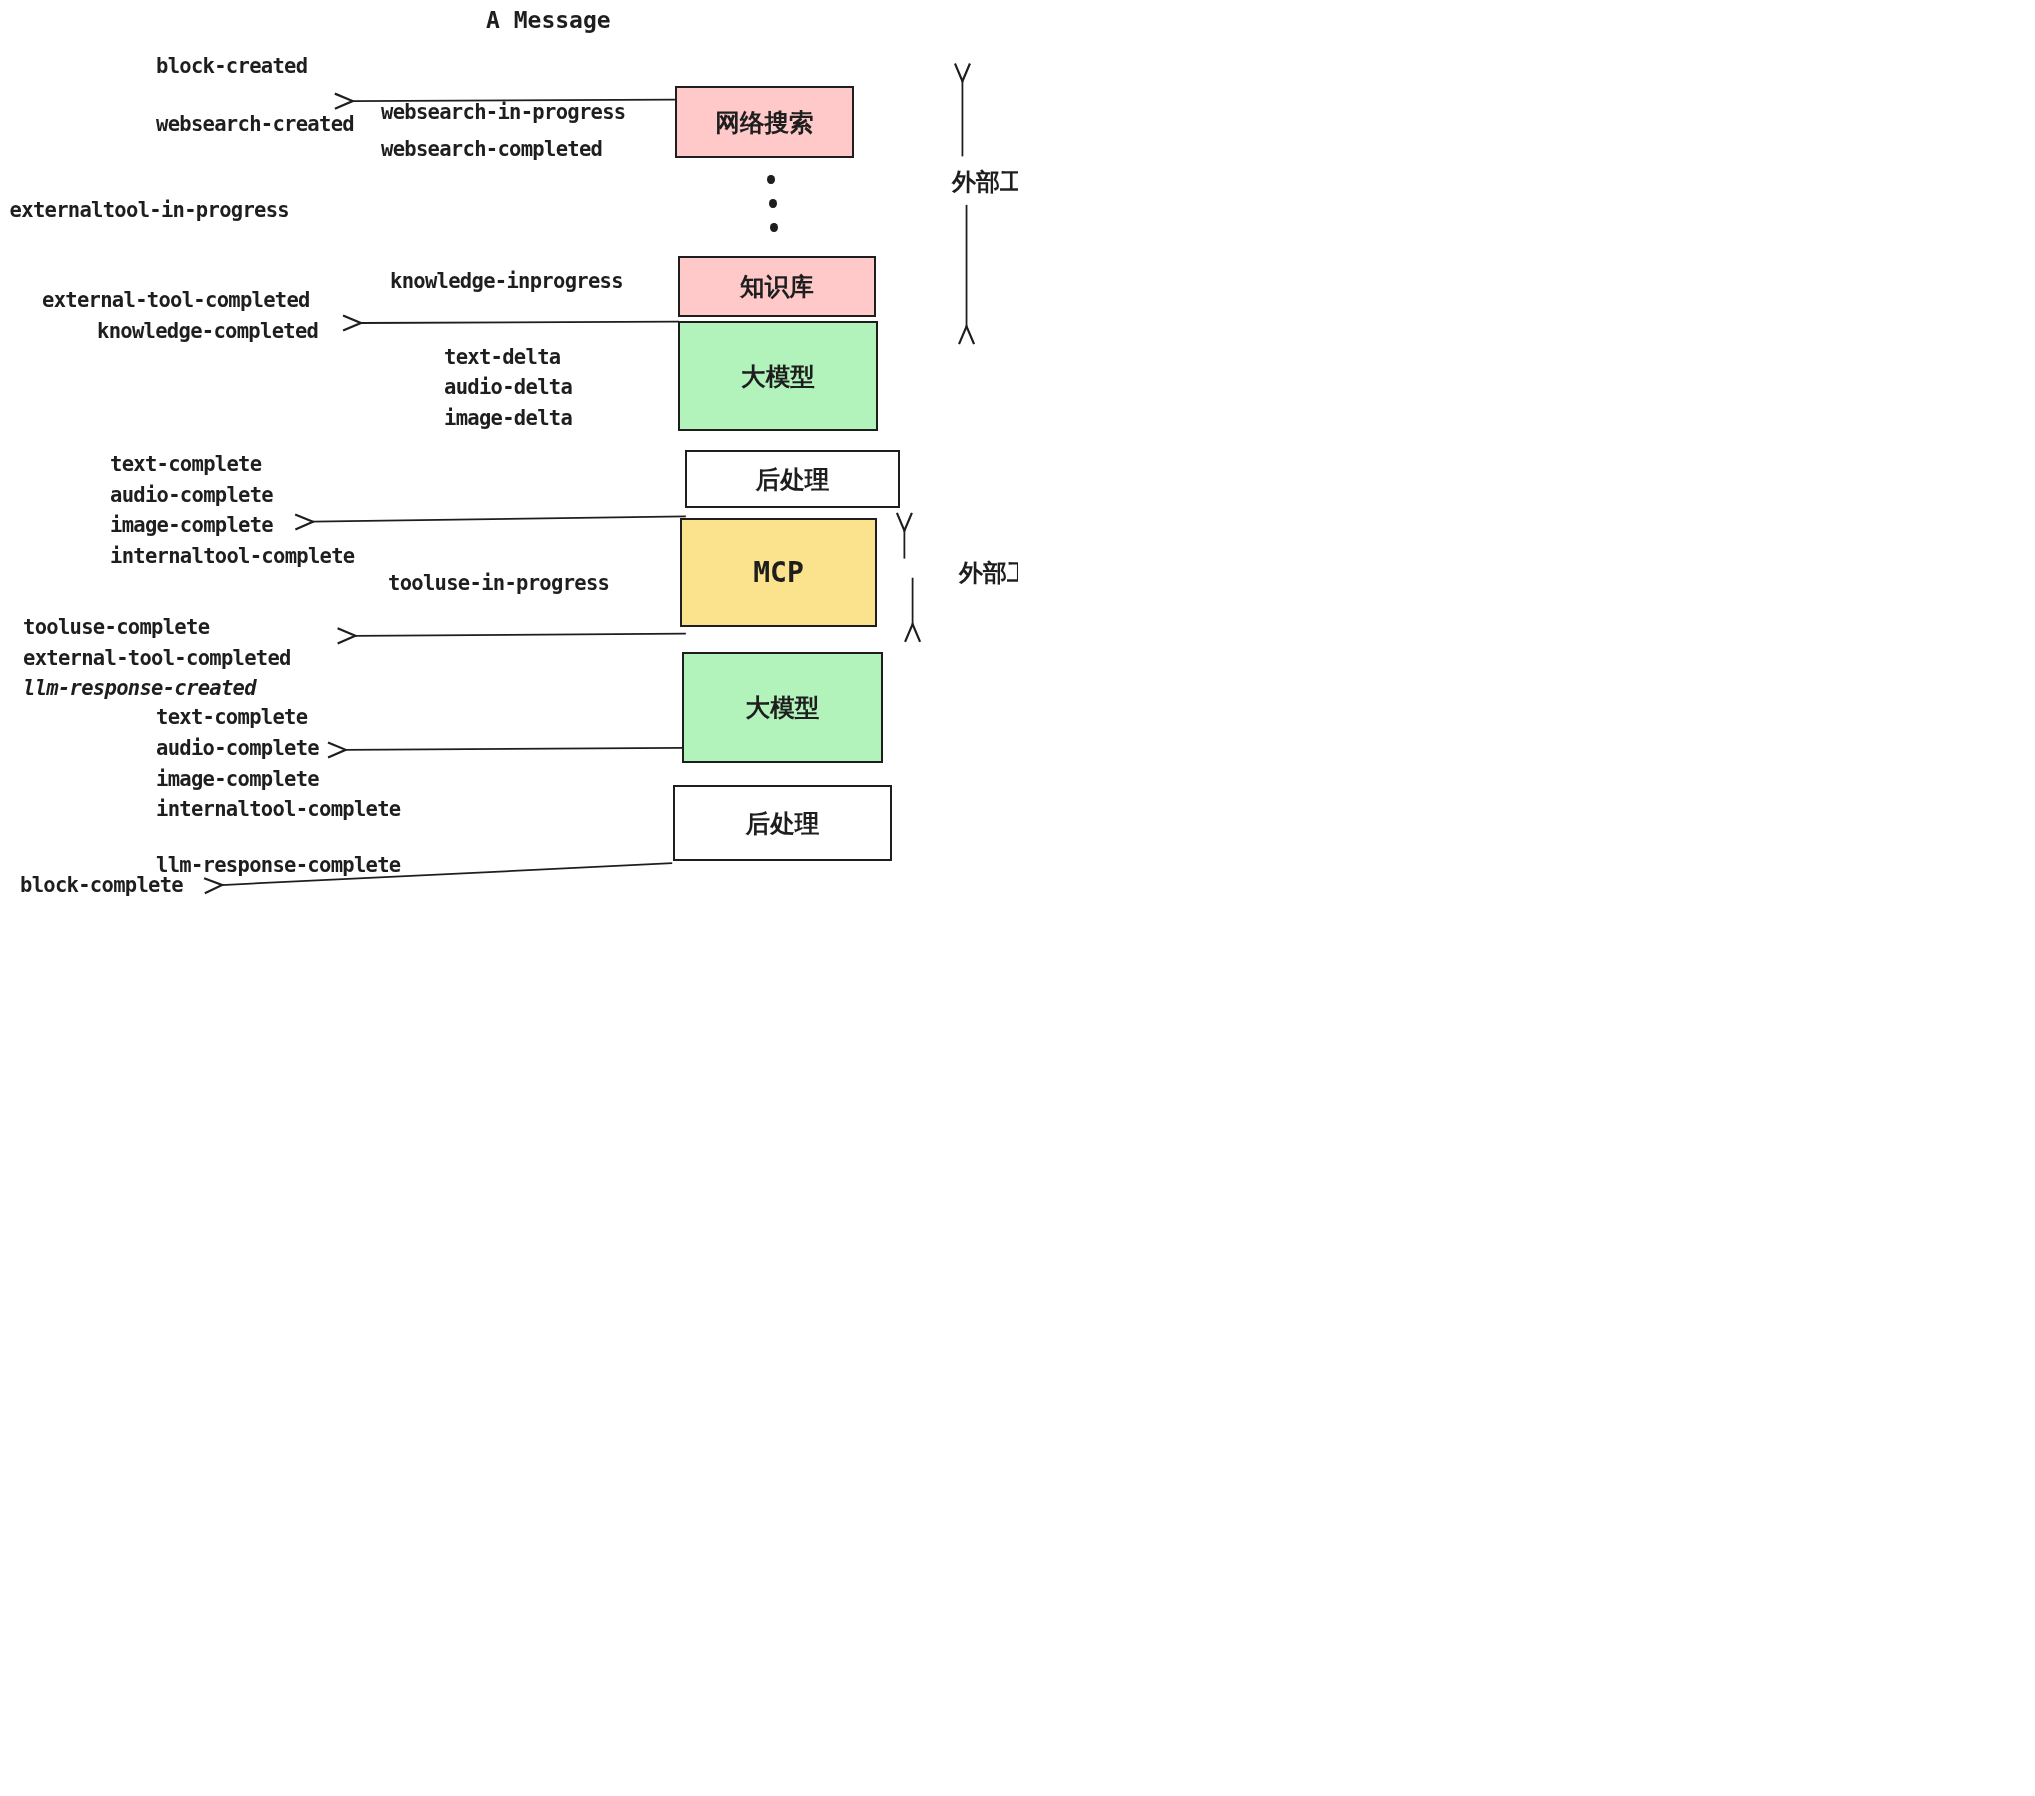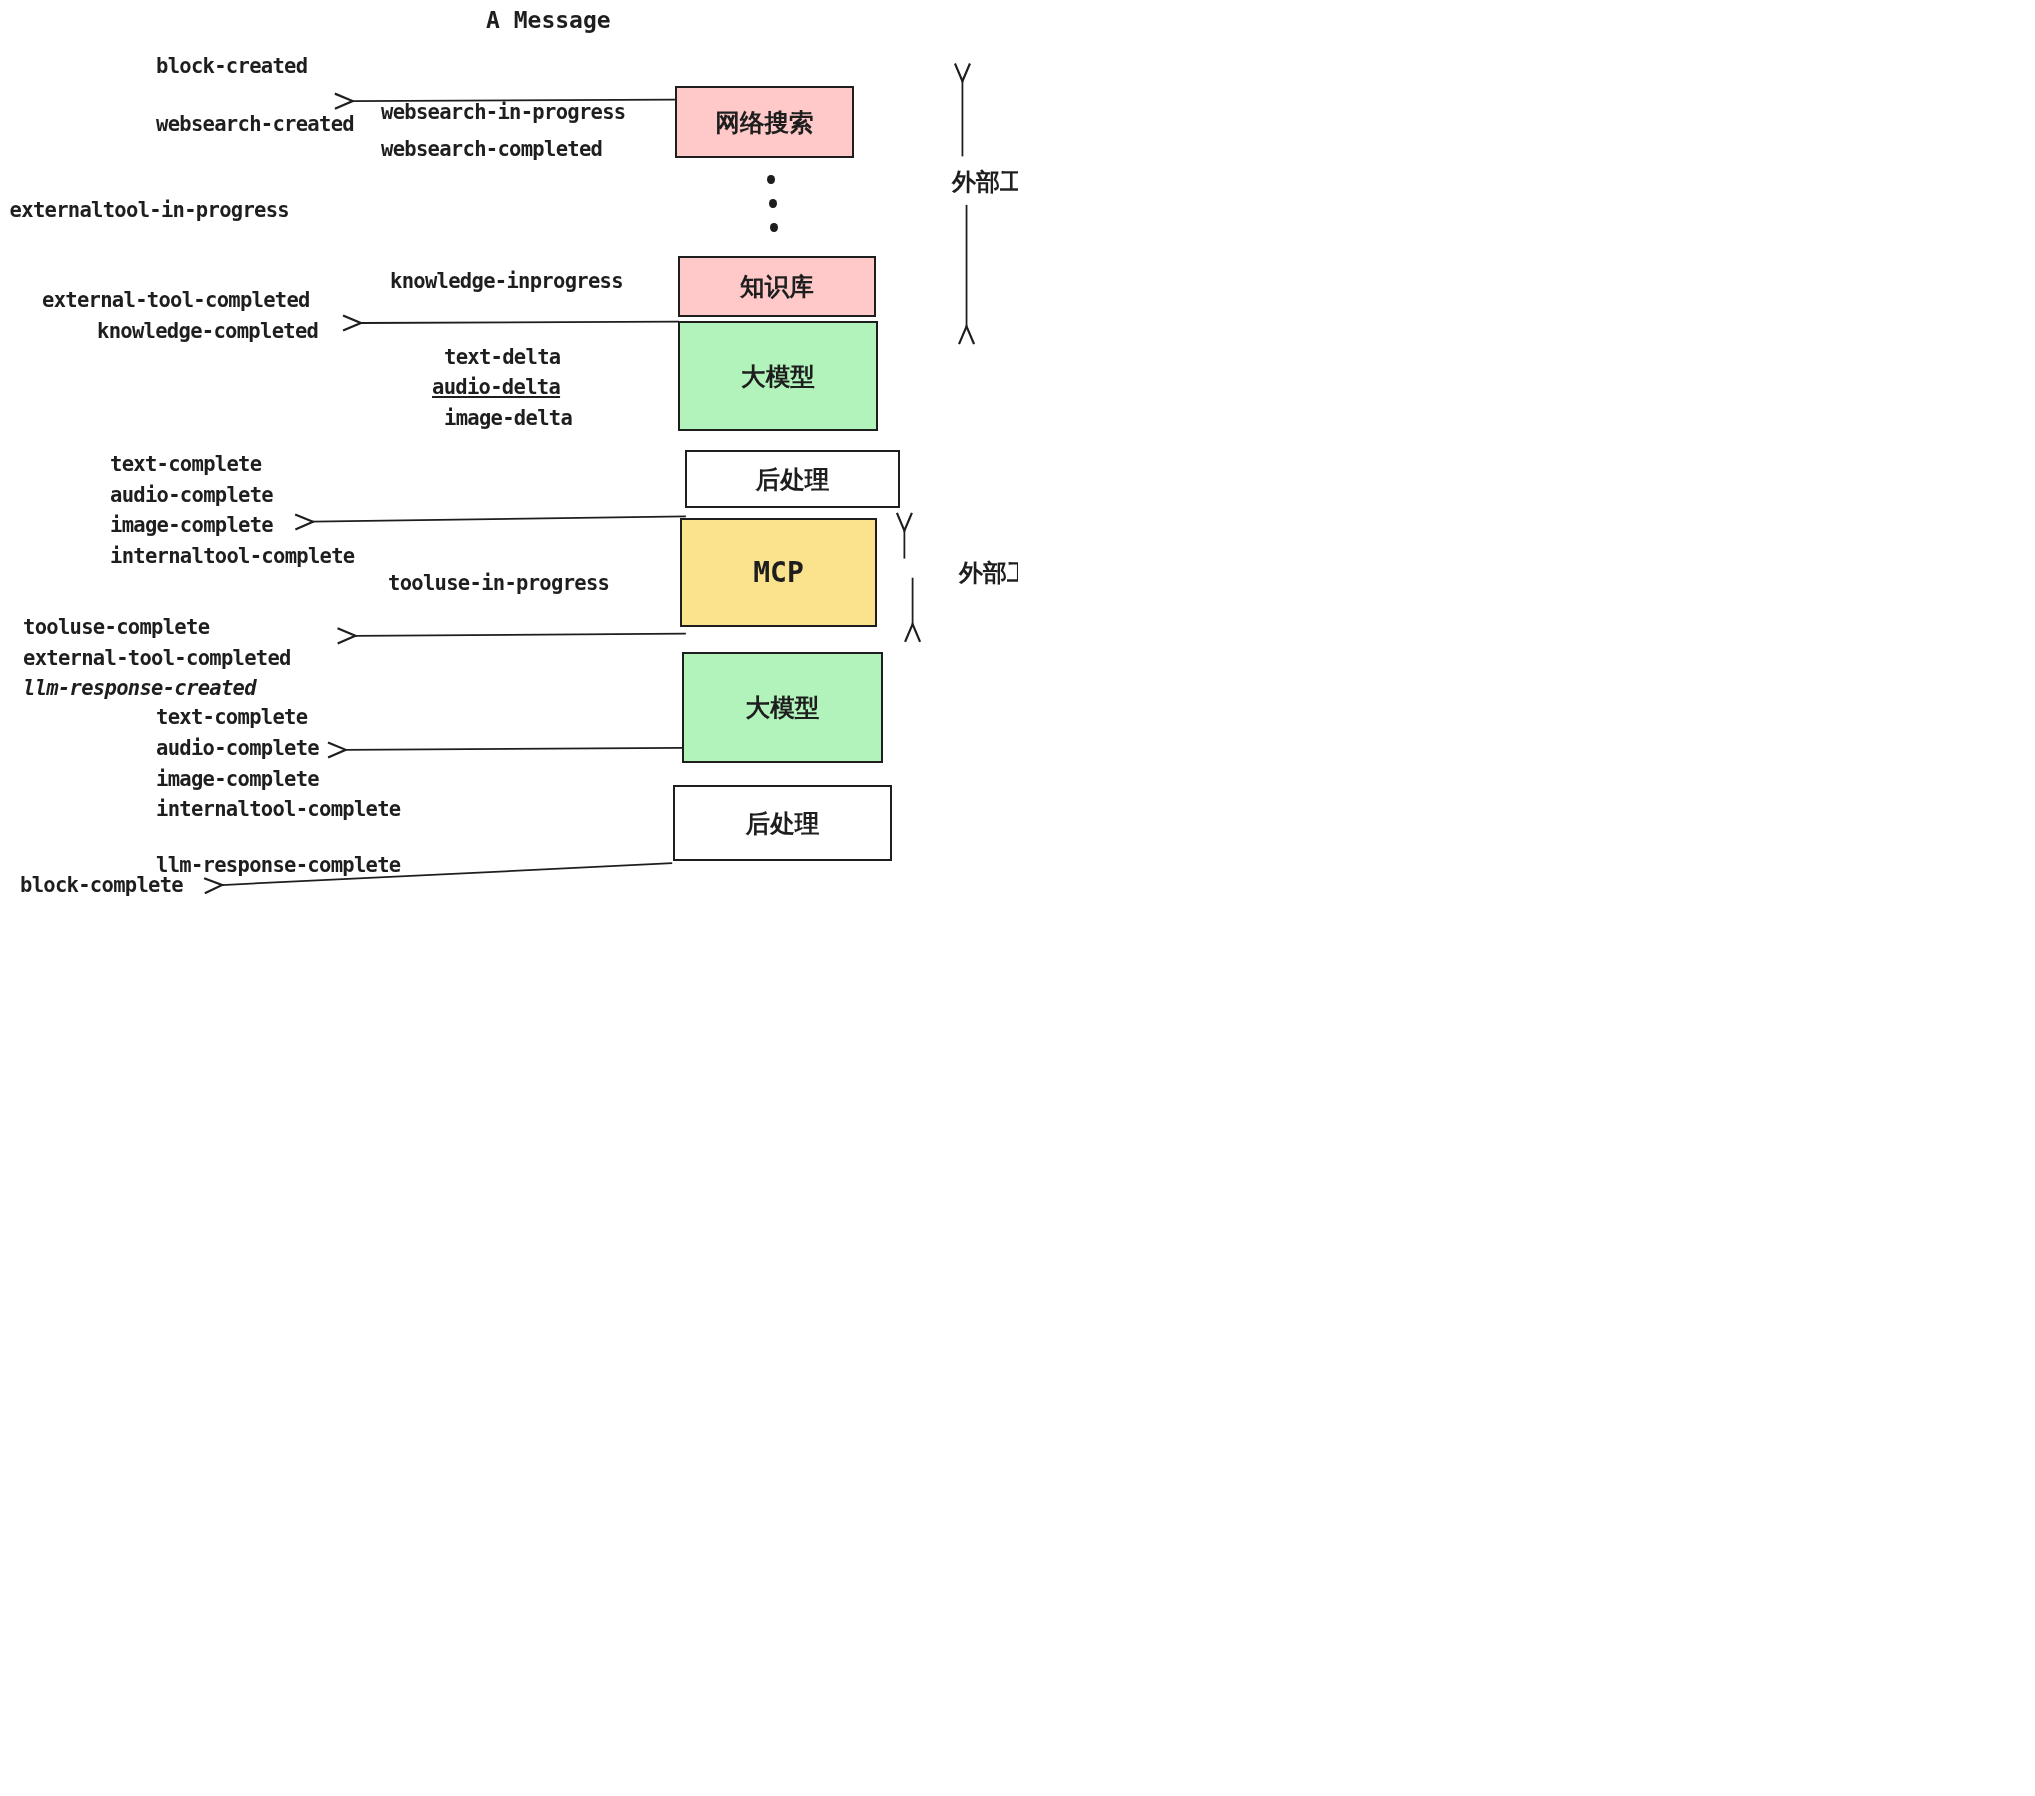--- a/index.html
+++ b/index.html
@@ -111,21 +111,21 @@
 
   <div class="evt" style="left:156px;top:53px;">block-created</div>
   <div class="evt" style="left:156px;top:111px;">websearch-created</div>
   <div class="evt" style="left:381px;top:99px;">websearch-in-progress</div>
   <div class="evt" style="left:381px;top:136px;">websearch-completed</div>
   <div class="evt" style="left:9.6px;top:197px;">externaltool-in-progress</div>
   <div class="evt" style="left:390px;top:268px;">knowledge-inprogress</div>
   <div class="evt" style="left:42px;top:287px;">external-tool-completed</div>
   <div class="evt" style="left:97px;top:318px;">knowledge-completed</div>
   <div class="evt" style="left:444px;top:344px;">text-delta</div>
-  <div class="evt" style="left:432px;top:374px;text-decoration:underline;">audio-delta</div>
+  <div class="evt" style="left:444px;top:374px;">audio-delta</div>
   <div class="evt" style="left:444px;top:405px;">image-delta</div>
   <div class="evt" style="left:110px;top:451px;">text-complete</div>
   <div class="evt" style="left:110px;top:482px;">audio-complete</div>
   <div class="evt" style="left:110px;top:512px;">image-complete</div>
   <div class="evt" style="left:110px;top:543px;">internaltool-complete</div>
   <div class="evt" style="left:388px;top:570px;">tooluse-in-progress</div>
   <div class="evt" style="left:23px;top:614px;">tooluse-complete</div>
   <div class="evt" style="left:23px;top:645px;">external-tool-completed</div>
   <div class="evt" style="left:23px;top:675px;font-style:italic;">llm-response-created</div>
   <div class="evt" style="left:460px;top:652px;"></div>

